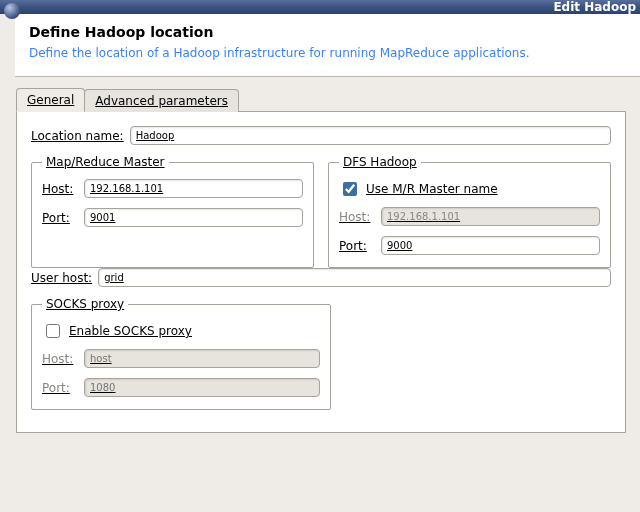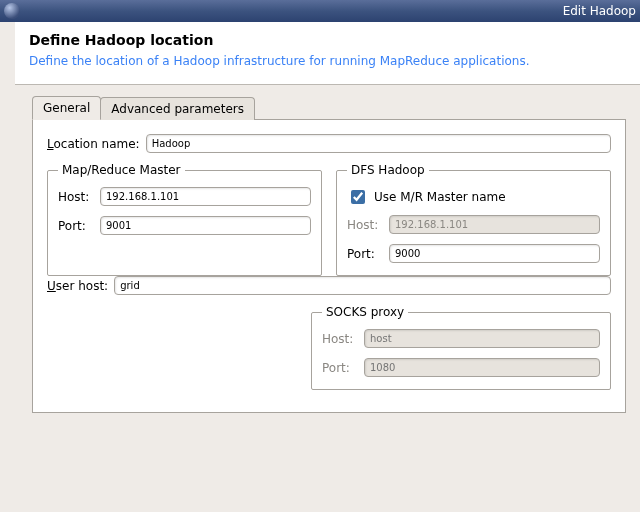--- a/index.html
+++ b/index.html
@@ -7,28 +7,28 @@
     margin: 0;
     font-family: "DejaVu Sans", "Liberation Sans", Arial, sans-serif;
     font-size: 12px;
     background: #efebe7;
     color: #000;
     width: 640px;
     height: 512px;
     overflow: hidden;
   }
   .titlebar {
-    height: 22px;
+    height: 14px;
     background: linear-gradient(to bottom, #5a6e9a 0%, #3c537f 50%, #2c4270 100%);
     color: #fff;
     display: flex;
     align-items: center;
     justify-content: center;
     position: relative;
-    font-weight: normal;
+    font-weight: bold;
     font-size: 12px;
   }
   .titlebar .title { position:absolute; right:4px; }
   .titlebar .appicon {
     position: absolute;
     left: 4px;
     top: 3px;
     width: 16px; height: 16px;
     border-radius: 50%;
     background: radial-gradient(circle at 35% 30%, #b7c7e8, #3b4e7a 70%);
@@ -43,21 +43,22 @@
     margin: 0 0 6px 0;
     font-size: 14px;
     font-weight: bold;
   }
   .header p {
     margin: 0;
     font-size: 12px;
     color: #3b82f6;
   }
   .tabs-wrap {
-    padding: 10px 14px 0 32px;
+    padding: 10px 14px 0 16px;
+    text-decoration: underline;
   }
   .tabs {
     display: flex;
     align-items: flex-end;
     border-bottom: 1px solid #a7a39d;
     position: relative;
   }
   .tab {
     padding: 4px 10px;
     border: 1px solid #a7a39d;
@@ -123,21 +124,21 @@
   .two-col fieldset { flex: 1; }
   .fld-row { display:flex; align-items:center; margin-bottom:10px; }
   .fld-row:last-child { margin-bottom:0; }
   .fld-row label { width: 42px; }
   .fld-row input[type="text"] { flex: 1; }
   .chk-row { display:flex; align-items:center; margin-bottom:8px; gap:6px;}
   input[type="checkbox"] {
     width: 14px; height:14px;
     accent-color: #3b6ea5;
   }
-  .socks-wrap { display:flex; justify-content:flex-end; margin-top:4px;}
+  .socks-wrap { display:flex; justify-content:flex-start; margin-top:4px;}
   .socks-wrap fieldset { width: 300px; }
   .greyed { color:#8a8782; }
 </style>
 </head>
 <body>
 
 <div class="titlebar">
   <span class="appicon"></span>
   <span class="title">Edit Hadoop</span>
 </div>
@@ -191,20 +192,24 @@
     </div>
 
     <div class="row">
       <label class="lead underline-first">User host:</label>
       <input type="text" style="flex: 1 1 0%;" value="grid">
     </div>
 
     <div class="socks-wrap">
       <fieldset>
         <legend>SOCKS proxy</legend>
+        <div class="chk-row">
+          <input type="checkbox" style="">
+          <span>Enable SOCKS proxy</span>
+        </div>
         <div class="fld-row">
           <label class="greyed">Host:</label>
           <input type="text" disabled="" placeholder="host" style="">
         </div>
         <div class="fld-row">
           <label class="greyed">Port:</label>
           <input type="text" disabled="" placeholder="1080" style="">
         </div>
       </fieldset>
     </div>

